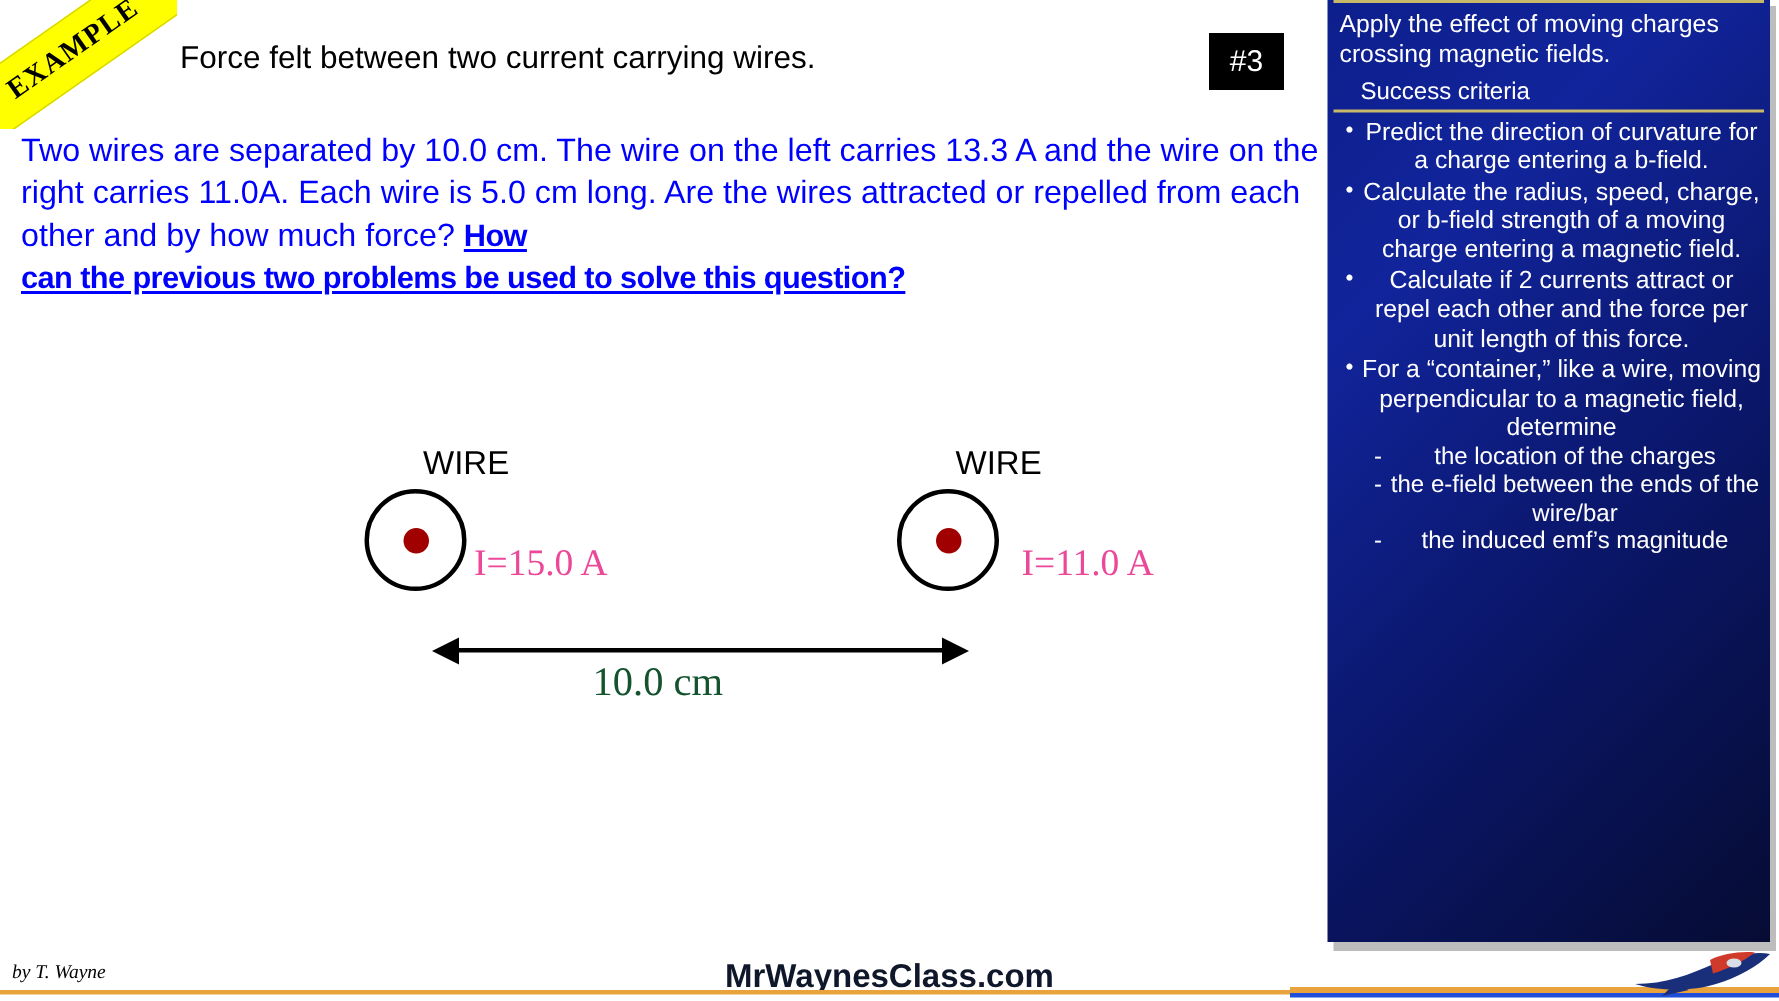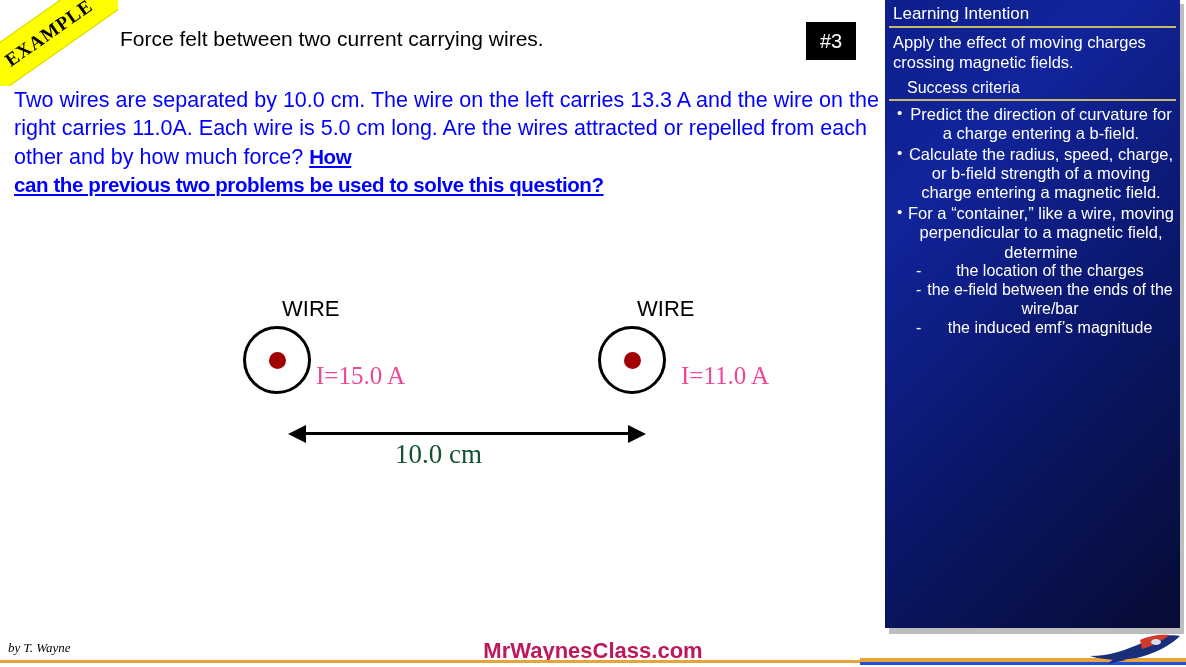--- a/index.html
+++ b/index.html
@@ -98,21 +98,21 @@
     position:relative;padding-left:10px;font-size:16px;line-height:1.18;
   }
   ul.sub>li:before{content:"-";position:absolute;left:0;top:0;}
   
   .footer-author{
     position:absolute;left:8px;top:640px;font-size:13px;font-style:italic;
     font-family:"Liberation Serif", serif;color:#000;
   }
   .footer-site{
     position:absolute;left:0;top:638px;width:1186px;text-align:center;
-    font-size:22px;font-weight:bold;color:#be185d;
+    font-size:22px;font-weight:bold;color:#0f172a;
     font-family:"Liberation Sans", sans-serif;
   }
   .footer-stripe1{position:absolute;left:860px;top:658px;width:326px;height:4px;background:#e8a33d;}
   .footer-stripe2{position:absolute;left:860px;top:662px;width:326px;height:3px;background:#1f4fd8;}
   .footer-stripe3{position:absolute;left:0px;top:660px;width:862px;height:3px;background:#e8a33d;}
   
   .rocket{position:absolute;left:1086px;top:630px;width:96px;height:36px;}
 </style>
 </head>
 <body>
@@ -148,31 +148,33 @@
   <div class="current-label" style="left:681px;top:88px;">I=11.0 A</div>
 
   <div class="arrow-head left" style="left:288px;top:151px;"></div>
   <div class="arrow-line" style="left:305px;top:158px;width:325px;"></div>
   <div class="arrow-head right" style="left:628px;top:151px;"></div>
   <div class="dist-label" style="left:395px;top:165px;">10.0 cm</div>
 </div>
 
 <div class="panel-shadow"></div>
 <div class="panel">
-  <div class="panel-h">Learning Intention</div>
   <div class="panel-rule"></div>
   <div class="panel-body">Apply the effect of moving charges crossing magnetic fields.</div>
   <div class="panel-sub">Success criteria</div>
   <div class="panel-rule"></div>
   <ul class="crit">
     <li>
       <span>Predict the direction of curvature for a charge entering a b-field.</span>
     </li>
     <li>
       <span>Calculate the radius, speed, charge, or b-field strength of a moving charge entering a magnetic field.</span>
+    </li>
+    <li>
+      <span>Calculate if 2 currents attract or repel each other and the force per unit length of this force.</span>
     </li>
     <li>
       <span>For a “container,” like a wire, moving perpendicular to a magnetic field, determine</span>
       <ul class="sub">
         <li>the location of the charges</li>
         <li>the e-field between the ends of the wire/bar</li>
         <li>the induced emf’s magnitude</li>
       </ul>
     </li>
   </ul>

